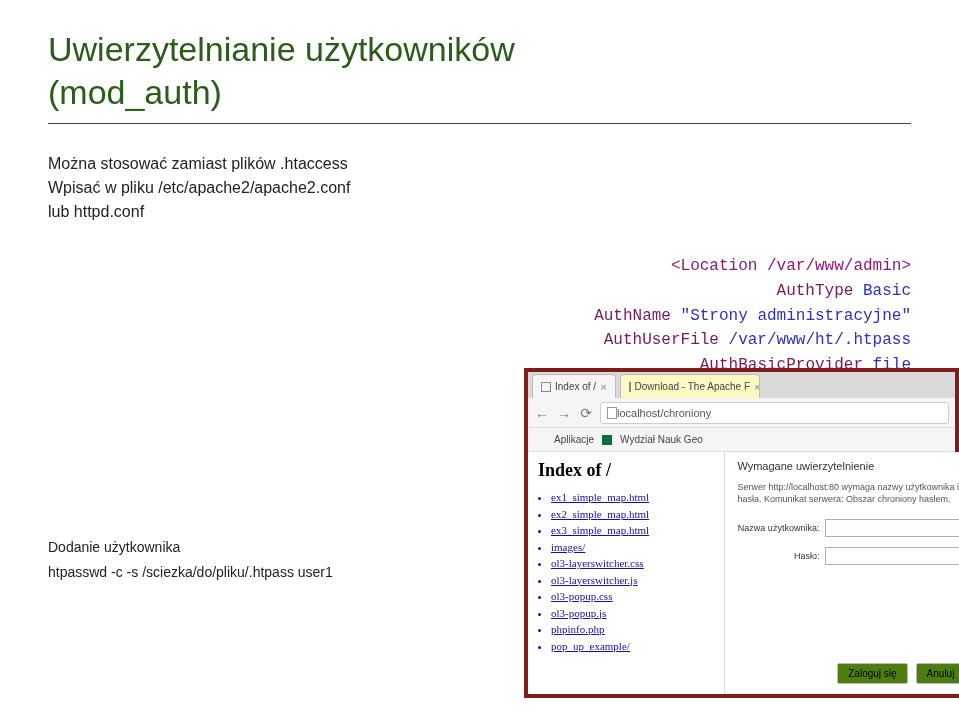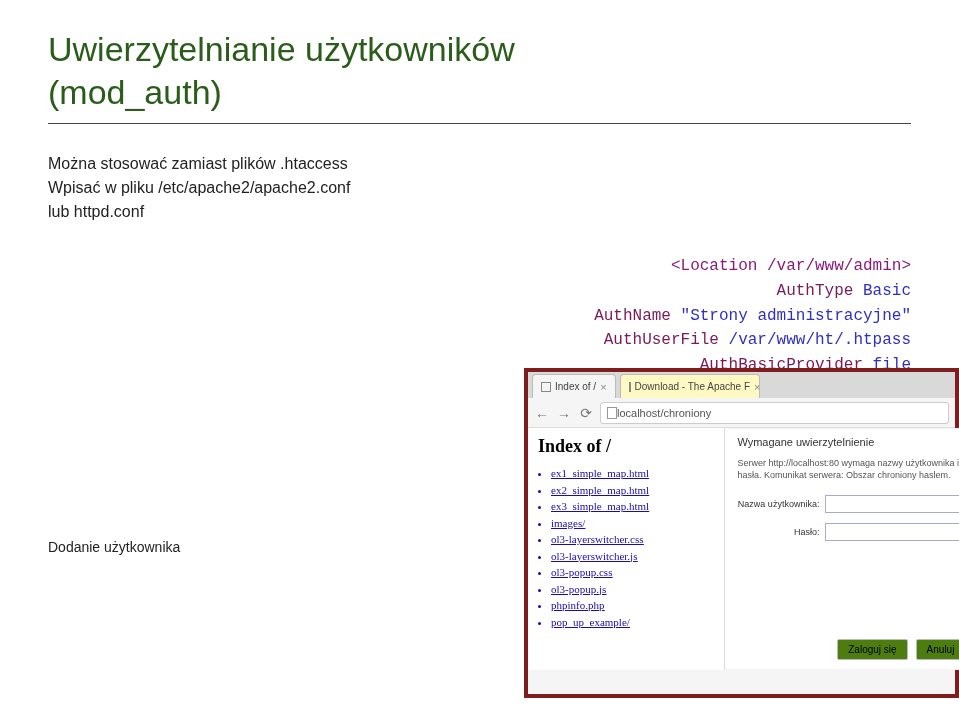--- a/index.html
+++ b/index.html
@@ -254,20 +254,21 @@
 <div class="codeblock"><span class="tag">&lt;Location /var/www/admin&gt;</span>
     <span class="kw">AuthType </span><span class="str">Basic</span>
     <span class="kw">AuthName </span><span class="str">"Strony administracyjne"</span>
     <span class="kw">AuthUserFile </span><span class="str">/var/www/ht/.htpass</span>
     <span class="kw">AuthBasicProvider </span><span class="str">file</span>
     <span class="kw">Require </span><span class="str">valid-user</span>
 <span class="tag">&lt;/Location&gt;</span></div>
 
 <div class="add-user">
   <div>Dodanie użytkownika</div>
+  <div>htpasswd -c -s /sciezka/do/pliku/.htpass  user1</div>
 </div>
 
 <div class="browser">
 
   <div class="tabstrip">
     <div class="tab">
       <span class="favico"></span>
       <span>Index of /</span>
       <span class="close-x">×</span>
     </div>
@@ -281,20 +282,28 @@
   <div class="toolbar">
     <span class="nav-arrow">←</span>
     <span class="nav-arrow">→</span>
     <span class="nav-arrow">⟳</span>
     <div class="addrbar">
       <span class="page-ico"></span>
       <span>localhost/chroniony</span>
     </div>
   </div>
 
+  <div class="bookbar">
+    <span class="bk-ico apps-ico">
+      <span></span><span></span><span></span><span></span><span></span><span></span><span></span><span></span><span></span>
+    </span>
+    <span>Aplikacje</span>
+    <span class="bk-ico wnglogo"></span>
+    <span>Wydział Nauk Geo</span>
+  </div>
 
   <div class="page-area">
     <div class="page-content">
       <h1>Index of /</h1>
       <ul>
         <li>ex1_simple_map.html</li>
         <li>ex2_simple_map.html</li>
         <li>ex3_simple_map.html</li>
         <li>images/</li>
         <li>ol3-layerswitcher.css</li>

